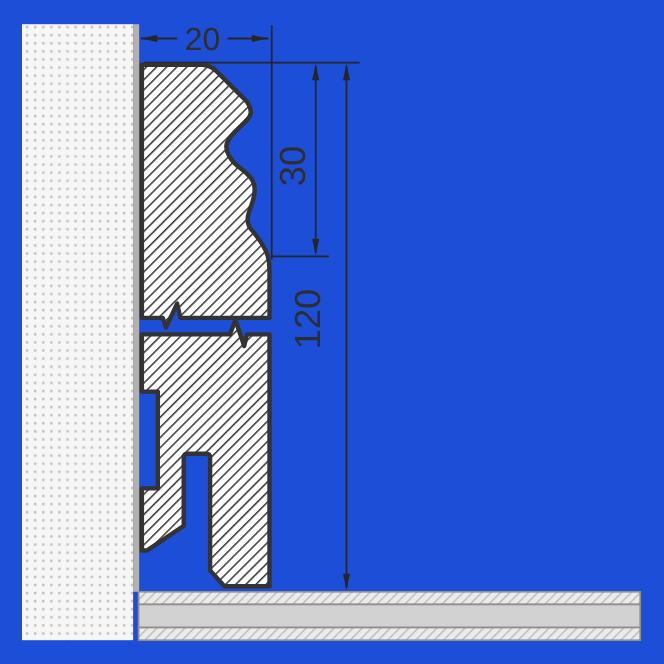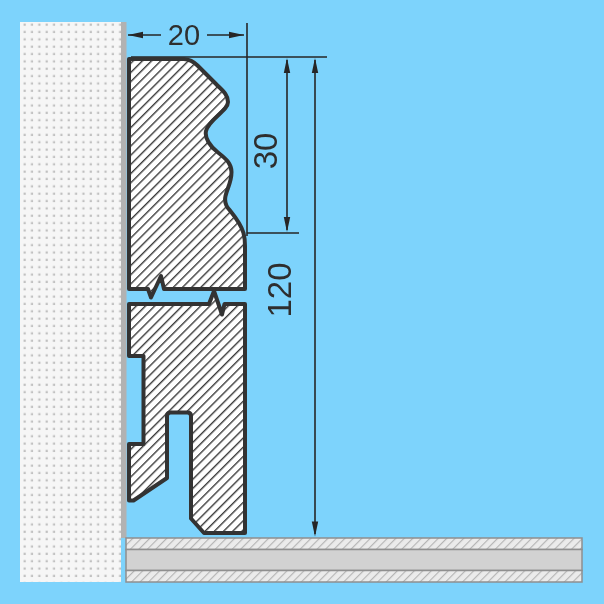--- a/index.html
+++ b/index.html
@@ -1,20 +1,20 @@
 <!DOCTYPE html>
 <html><head>
 <meta charset="utf-8">
 <style>
   html, body { margin: 0; padding: 0; background: #ffffff; }
   .canvas {
     position: relative;
     width: 604px;
     height: 604px;
-    background: #7dd3fc;
+    background: #1d4ed8;
     overflow: hidden;
     font-family: "Liberation Sans", sans-serif;
   }
   svg { display: block; }
   text {
     font-family: "Liberation Sans", sans-serif;
     fill: #2e2e2e;
   }
   .dim-label-h { font-size: 29px; }
   .dim-label-v { font-size: 33px; }

